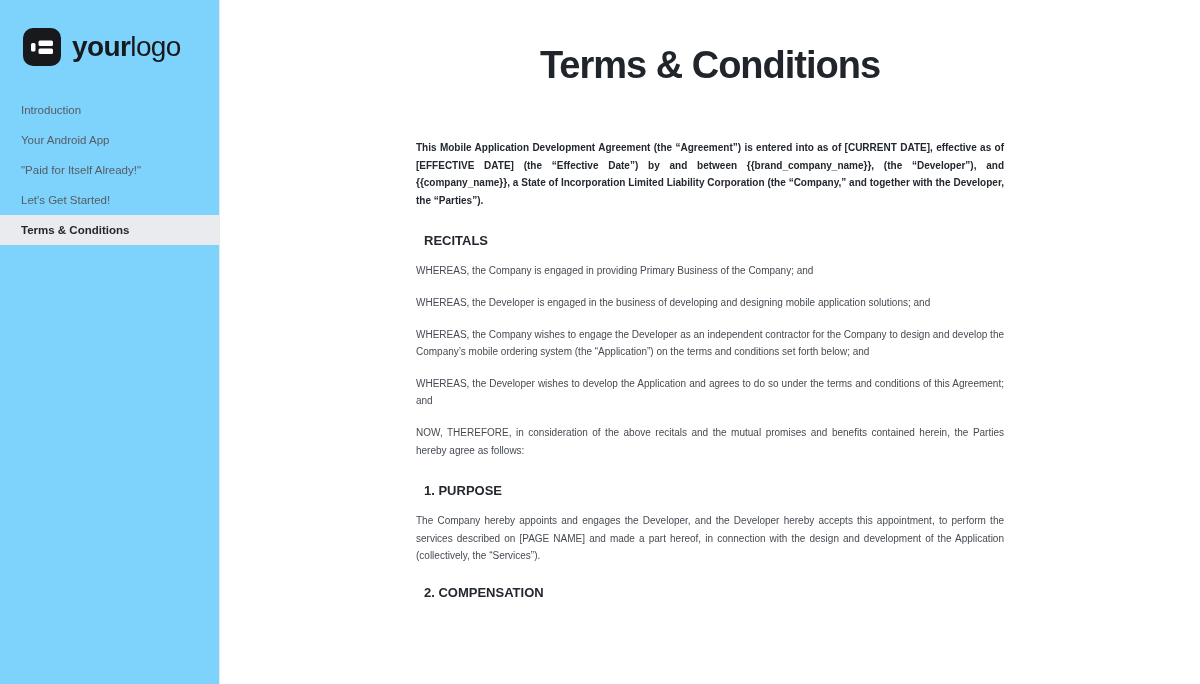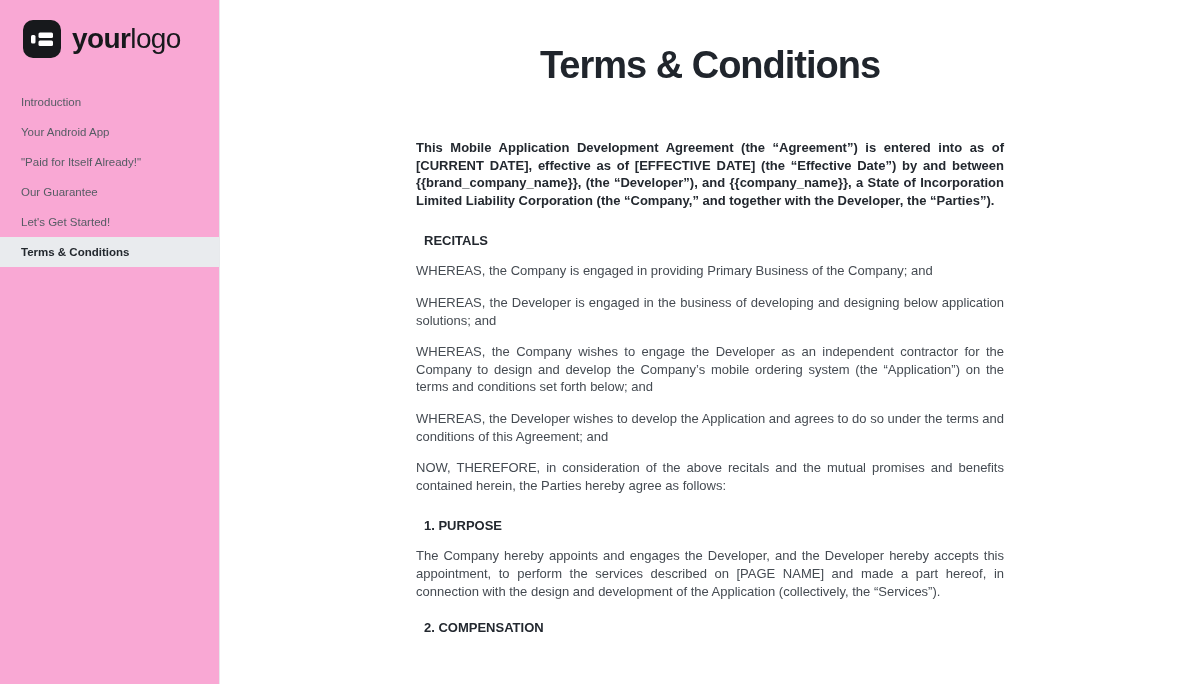--- a/index.html
+++ b/index.html
@@ -9,23 +9,23 @@
     background: #ffffff;
     font-family: "Liberation Sans", "DejaVu Sans", sans-serif;
     color: #454b52;
   }
 
   
   .sidebar {
     width: 220px;
     min-width: 220px;
     height: 100%;
-    background: #f9a8d4;
+    background: #7dd3fc;
     border-right: 1px solid #e7e9ec;
-    padding-top: 19px;
+    padding-top: 27px;
   }
   .logo {
     display: flex;
     align-items: center;
     gap: 10px;
     padding-left: 22px;
   }
   .logo-mark { display: inline-flex; width: 40px; height: 40px; }
   .logo-word {
     font-size: 28px;
@@ -64,21 +64,21 @@
   .doc-title {
     margin: 44px 0 0;
     text-align: center;
     font-size: 38px;
     font-weight: 700;
     letter-spacing: -1px;
     color: #20252c;
   }
   .doc p {
     margin: 14px 0 0;
-    font-size: 13px;
+    font-size: 10px;
     line-height: 17.6px;
     text-align: justify;
     color: #454b52;
   }
   .doc p.intro {
     margin-top: 52px;
     font-weight: 700;
     color: #23282f;
   }
   .doc h3 {
@@ -102,35 +102,34 @@
         <rect x="16.5" y="21.5" width="14.5" height="5.5" rx="1.5" fill="#ffffff"></rect>
       </svg>
     </span>
     <span class="logo-word"><span class="w-bold">your</span><span class="w-light">logo</span></span>
   </div>
 
   <nav class="nav">
     <div class="nav-item">Introduction</div>
     <div class="nav-item">Your Android App</div>
     <div class="nav-item">"Paid for Itself Already!"</div>
-    <div class="nav-item">Our Guarantee</div>
     <div class="nav-item">Let's Get Started!</div>
     <div class="nav-item active">Terms &amp; Conditions</div>
   </nav>
 </aside>
 
 <main class="content">
   <article class="doc">
     <h1 class="doc-title">Terms &amp; Conditions</h1>
 
     <p class="intro">This Mobile Application Development Agreement (the “Agreement”) is entered into as of [CURRENT DATE], effective as of [EFFECTIVE DATE] (the “Effective Date”) by and between {{brand_company_name}}, (the “Developer”), and {{company_name}}, a State of Incorporation Limited Liability Corporation (the “Company,” and together with the Developer, the “Parties”).</p>
 
     <h3>RECITALS</h3>
     <p>WHEREAS, the Company is engaged in providing Primary Business of the Company; and</p>
-    <p>WHEREAS, the Developer is engaged in the business of developing and designing below application solutions; and</p>
+    <p>WHEREAS, the Developer is engaged in the business of developing and designing mobile application solutions; and</p>
     <p>WHEREAS, the Company wishes to engage the Developer as an independent contractor for the Company to design and develop the Company’s mobile ordering system (the “Application”) on the terms and conditions set forth below; and</p>
     <p>WHEREAS, the Developer wishes to develop the Application and agrees to do so under the terms and conditions of this Agreement; and</p>
     <p>NOW, THEREFORE, in consideration of the above recitals and the mutual promises and benefits contained herein, the Parties hereby agree as follows:</p>
 
     <h3>1. PURPOSE</h3>
     <p>The Company hereby appoints and engages the Developer, and the Developer hereby accepts this appointment, to perform the services described on [PAGE NAME] and made a part hereof, in connection with the design and development of the Application (collectively, the “Services”).</p>
 
     <h3 class="cut">2. COMPENSATION</h3>
   </article>
 </main>

